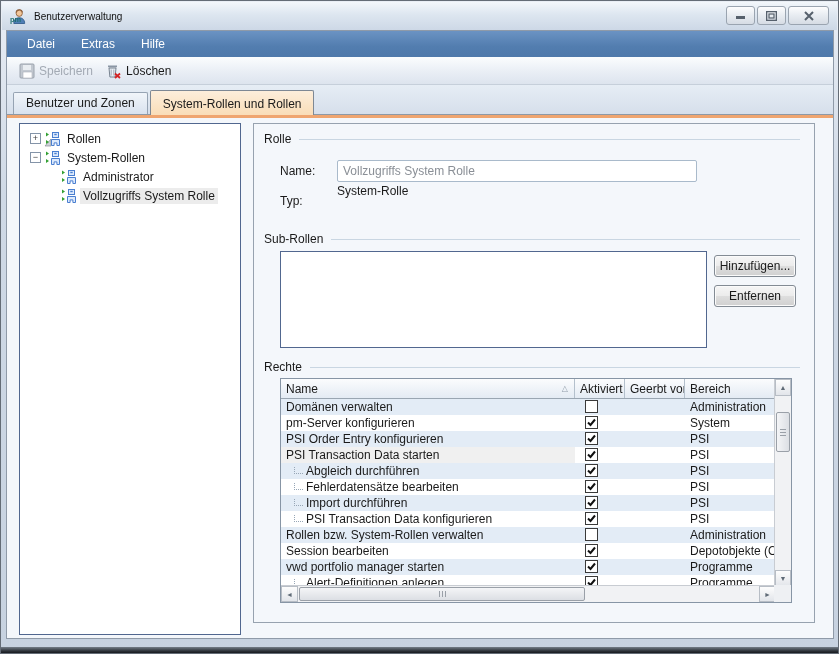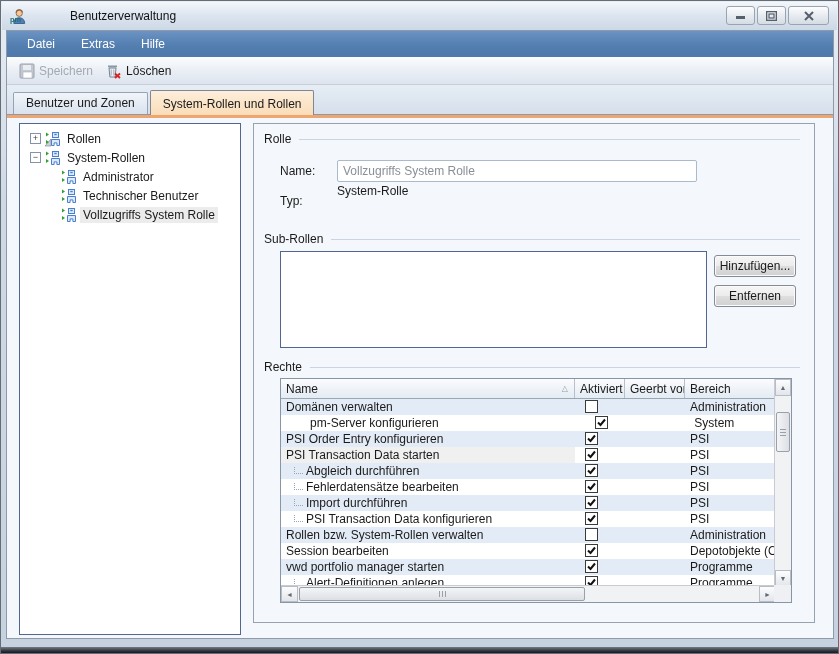--- a/index.html
+++ b/index.html
@@ -6,21 +6,21 @@
   html,body { width:839px; height:654px; }
   body { font-family:"Liberation Sans","DejaVu Sans",sans-serif; font-size:12px; color:#1a1a1a; }
 
   .window { position:relative; width:839px; height:654px;
     background:linear-gradient(#e9eef5,#cfd9e6 30%,#c7d2e0); border:1px solid #646c76; }
 
   
   .titlebar { position:absolute; left:1px; right:1px; top:1px; height:28px;
     background:linear-gradient(#f3f7fb,#dde6f0 45%,#cdd8e6); display:flex; align-items:center; padding-left:8px; }
   .app-icon { width:17px; height:17px; margin-right:7px; display:inline-block; }
-  .win-title { font-size:12px; color:#111;margin-left:36px; }
+  .win-title { font-size:10px; color:#111; }
   .win-controls { position:absolute; right:8px; top:4px; display:flex; gap:2px; }
   .win-btn { width:29px; height:19px; border:1px solid #9aa4b0; border-radius:3px;
     background:linear-gradient(#fdfdfe,#e9edf2 45%,#d6dce4); display:flex; align-items:center; justify-content:center; cursor:default; }
   .win-btn.close { width:41px; }
 
   
   .inner { position:absolute; left:5px; top:29px; width:828px; height:609px;
     border:1px solid #8f9aa8; display:flex; flex-direction:column; background:#f3f6fa; }
   .menubar { height:26px; background:linear-gradient(#6b93c3,#527daf 60%,#4f79ab);
     display:flex; align-items:center; padding-left:8px; gap:2px; }
@@ -210,30 +210,20 @@
           <div class="tree-row lvl1">
             <svg viewBox="0 0 16 16" class="role-ic">
               <path d="M2,1.5 L5,3.5 L2,5.5 Z" fill="#33a033"></path>
               <path d="M2,9 L5,11 L2,13 Z" fill="#33a033"></path>
               <rect x="8.5" y="1.5" width="6" height="5" fill="#ddeafc" stroke="#4a7fd0"></rect>
               <rect x="10.3" y="2.8" width="2.4" height="1.4" fill="#4a7fd0"></rect>
               <path d="M7.5,8.5 h8 v6 h-2.6 v-2.6 h-2.8 v2.6 h-2.6 Z" fill="#ddeafc" stroke="#4a7fd0"></path>
             </svg>
             <span class="tree-label">Administrator</span>
           </div>
-          <div class="tree-row lvl1">
-            <svg viewBox="0 0 16 16" class="role-ic">
-              <path d="M2,1.5 L5,3.5 L2,5.5 Z" fill="#33a033"></path>
-              <path d="M2,9 L5,11 L2,13 Z" fill="#33a033"></path>
-              <rect x="8.5" y="1.5" width="6" height="5" fill="#ddeafc" stroke="#4a7fd0"></rect>
-              <rect x="10.3" y="2.8" width="2.4" height="1.4" fill="#4a7fd0"></rect>
-              <path d="M7.5,8.5 h8 v6 h-2.6 v-2.6 h-2.8 v2.6 h-2.6 Z" fill="#ddeafc" stroke="#4a7fd0"></path>
-            </svg>
-            <span class="tree-label">Technischer Benutzer</span>
-          </div>
           <div class="tree-row lvl1 selected">
             <svg viewBox="0 0 16 16" class="role-ic">
               <path d="M2,1.5 L5,3.5 L2,5.5 Z" fill="#33a033"></path>
               <path d="M2,9 L5,11 L2,13 Z" fill="#33a033"></path>
               <rect x="8.5" y="1.5" width="6" height="5" fill="#ddeafc" stroke="#4a7fd0"></rect>
               <rect x="10.3" y="2.8" width="2.4" height="1.4" fill="#4a7fd0"></rect>
               <path d="M7.5,8.5 h8 v6 h-2.6 v-2.6 h-2.8 v2.6 h-2.6 Z" fill="#ddeafc" stroke="#4a7fd0"></path>
             </svg>
             <span class="tree-label">Vollzugriffs System Rolle</span>
           </div>
@@ -273,21 +263,21 @@
           <div class="rt-body" id="rtbody">
               <div class="rt-row stripe">
                 <div class="rt-cell name" style="width: 294px;"><span>Domänen verwalten</span></div>
                 <div class="rt-cell" style="width: 50px; padding: 0px;">
                   <div class="cbx"></div>
                 </div>
                 <div class="rt-cell" style="width: 60px;"></div>
                 <div class="rt-cell" style="width: 91px;">Administration</div>
               </div>
               <div class="rt-row">
-                <div class="rt-cell name" style="width: 294px; margin-left: 24px;"><span>pm-Server konfigurieren</span></div>
+                <div class="rt-cell name" style="width: 294px;"><span>pm-Server konfigurieren</span></div>
                 <div class="rt-cell" style="width: 50px; padding: 0px;">
                   <div class="cbx">
                     <svg width="11" height="11">
                       <path d="M2,5.5 L4.5,8 L9,2.5" stroke="#111" stroke-width="2" fill="none"></path>
                     </svg>
                   </div>
                 </div>
                 <div class="rt-cell" style="width: 60px;"></div>
                 <div class="rt-cell" style="width: 91px;">System</div>
               </div>

